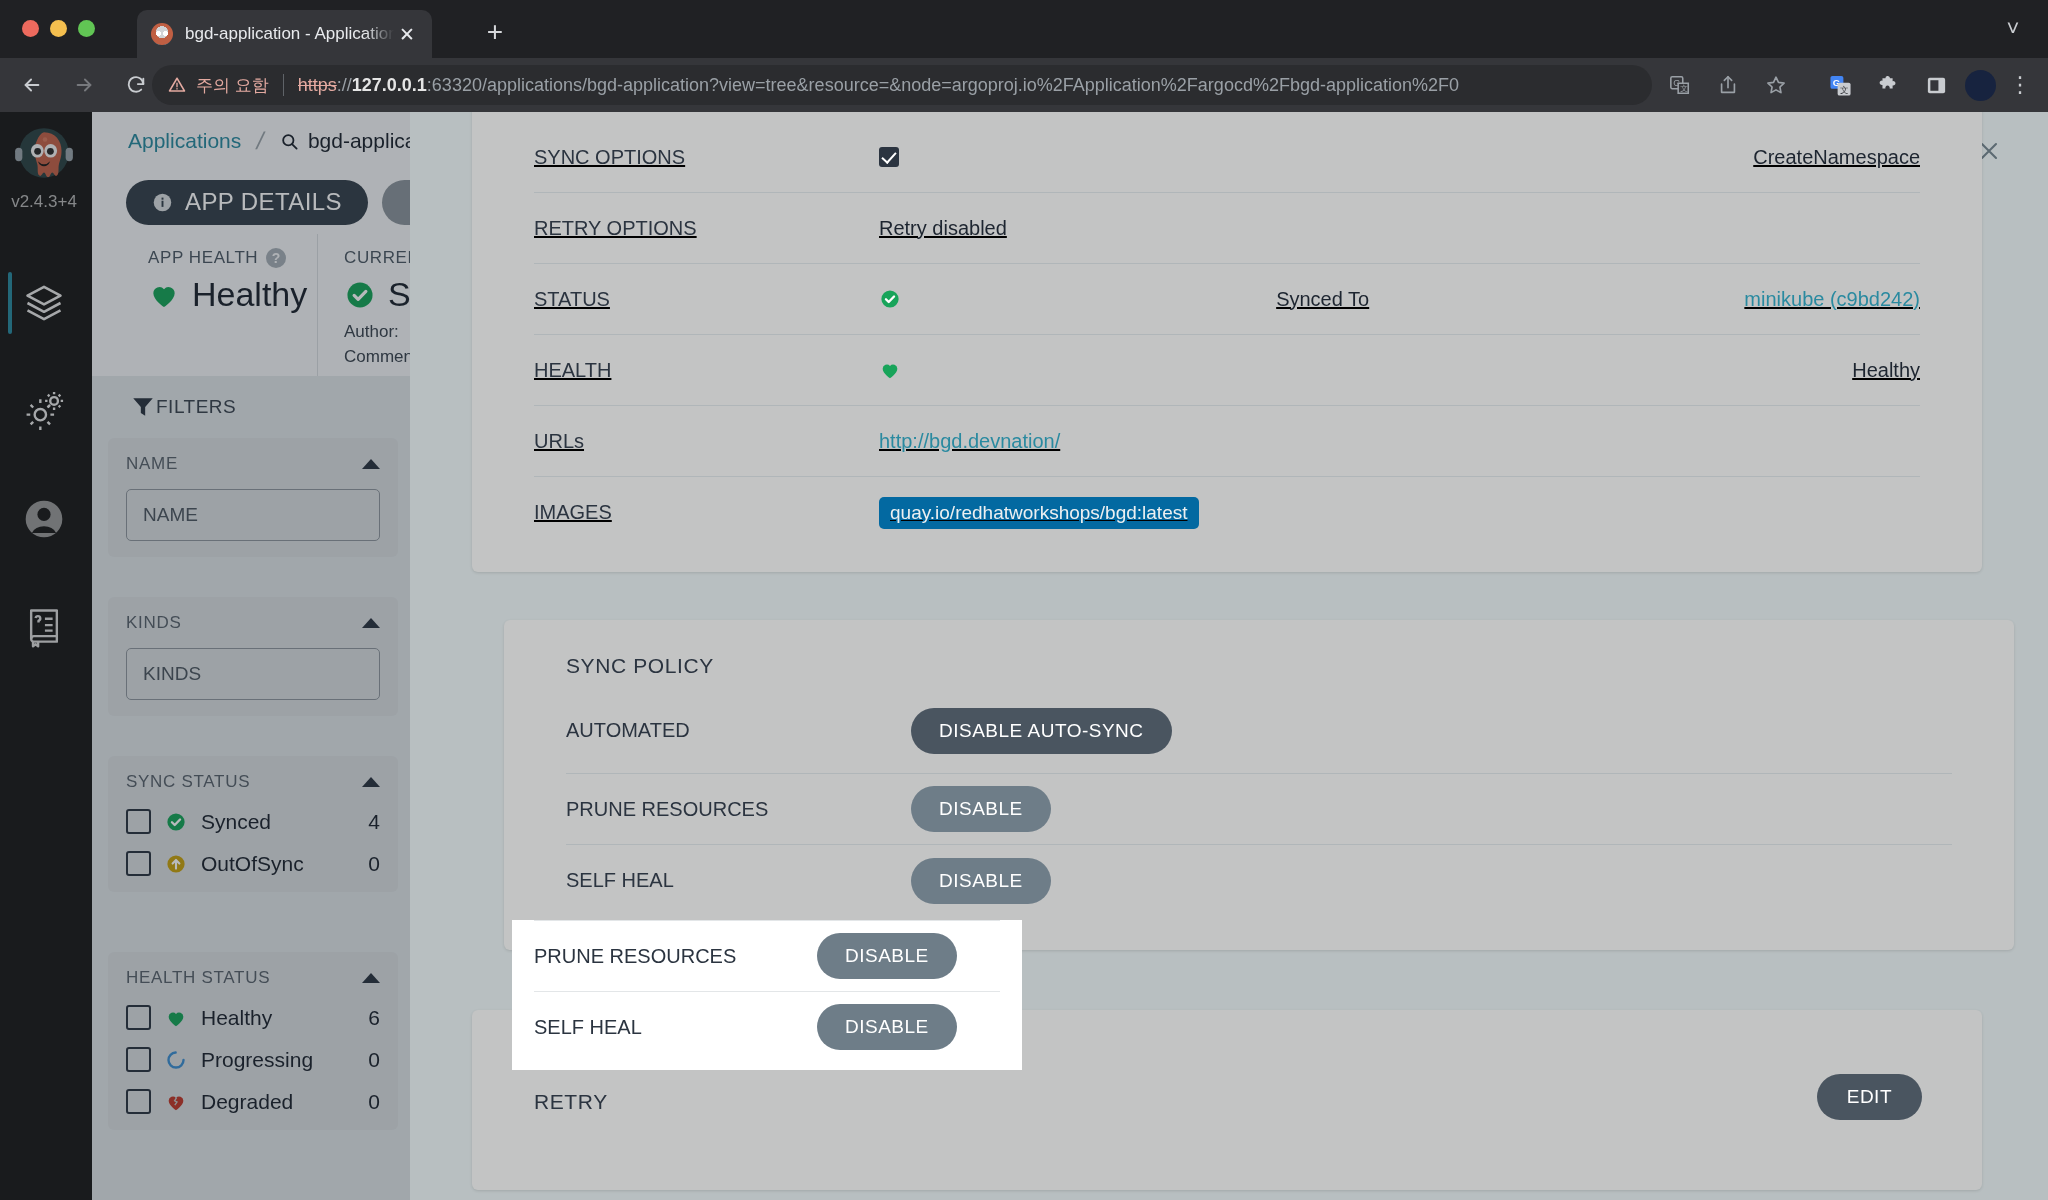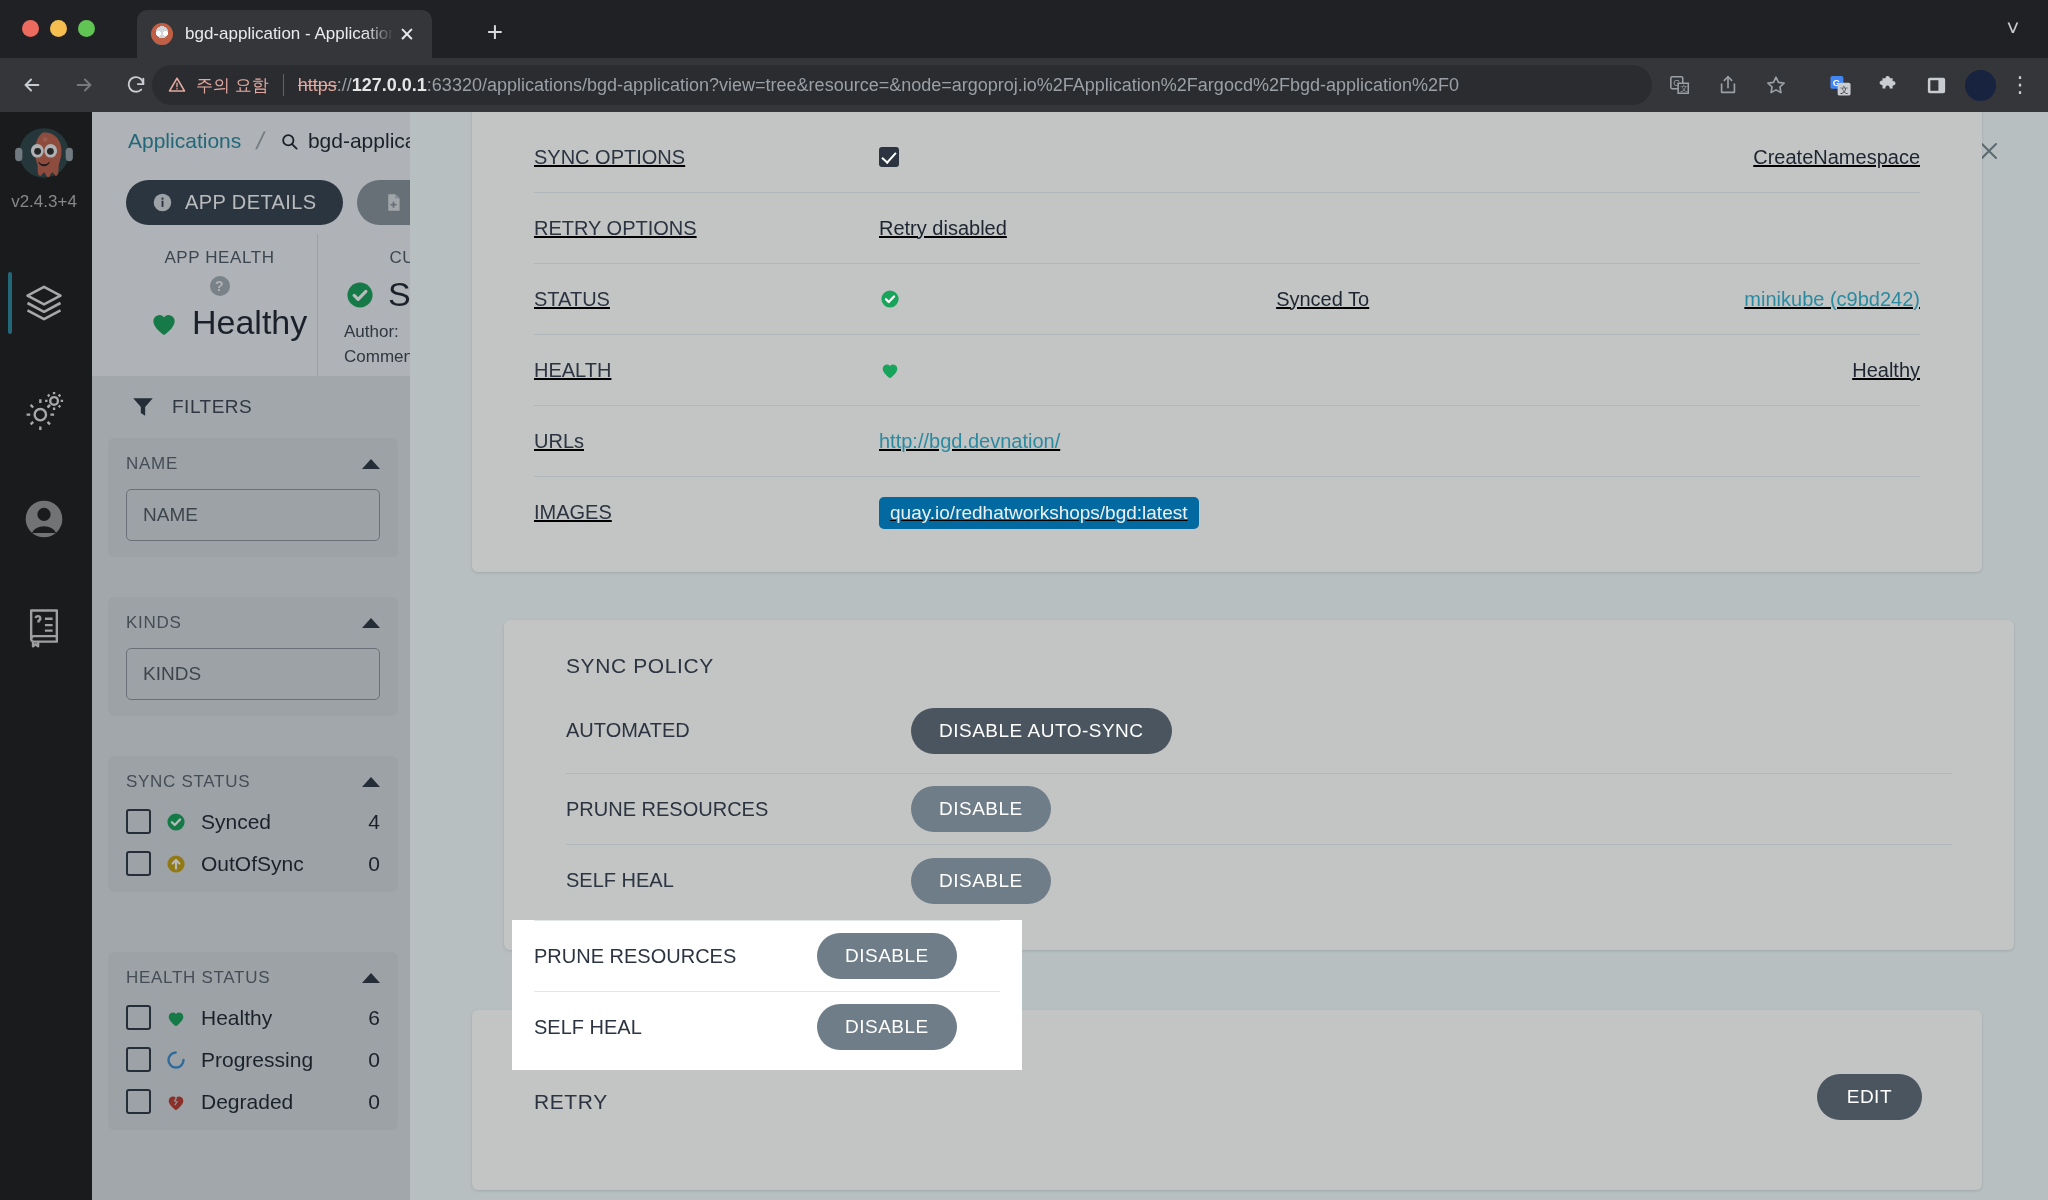--- a/index.html
+++ b/index.html
@@ -141,42 +141,42 @@
   .bc-current { color: #1d2530; font-size: 21px; display: flex; align-items: center; gap: 9px; }
   .bc-search-ico svg { width: 19px; height: 19px; display: block; }
 
   .toolbar-row {
     position: absolute; left: 0; top: 58px; width: 100%; height: 64px;
     display: flex; align-items: center; padding-left: 38px; gap: 14px;
     background: #f3f4f6;
   }
   .pill {
     height: 45px; border-radius: 23px; display: flex; align-items: center;
-    padding: 0 26px; gap: 12px; font-size: 20px; letter-spacing: .4px; color: #fff;
+    padding: 0 26px; gap: 12px; font-size: 24px; letter-spacing: .4px; color: #fff;
   }
   .pill.primary { background: #35414d; }
   .pill.secondary { background: #8b949c; }
   .pill svg { width: 21px; height: 21px; }
 
   .status-row {
     position: absolute; left: 0; top: 122px; width: 100%; height: 142px;
     background: #f3f4f6; display: flex; padding-left: 34px;
   }
   .status-col { padding: 14px 26px 0 26px; border-right: 1px solid #d6dade; }
-  .status-title { font-size: 17px; letter-spacing: .6px; color: #4d5a66; display: flex; align-items: center; gap: 8px; flex-direction: column; }
+  .status-title { font-size: 17px; letter-spacing: .6px; color: #4d5a66; display: flex; align-items: center; gap: 8px; }
   .q-ico {
     width: 20px; height: 20px; border-radius: 50%; background: #a5aeb6; color: #f3f4f6;
     font-size: 14px; text-align: center; line-height: 20px; font-weight: bold;
   }
   .status-val { margin-top: 7px; font-size: 34px; color: #1d2530; display: flex; align-items: center; gap: 12px; white-space: nowrap; }
   .status-sub { margin-top: 6px; font-size: 17px; color: #3b4551; line-height: 1.45; }
 
   .filters-head {
     position: absolute; left: 0; top: 272px; width: 330px; height: 46px;
-    display: flex; align-items: center; gap: 16px; padding-left: 42px;
+    display: flex; align-items: center; padding-left: 42px;
   }
   .filters-head span { font-size: 19px; color: #3b4551; letter-spacing: .5px; }
   .filter-card {
     position: absolute; left: 20px; width: 290px;
     background: #d9dde0; border-radius: 6px; padding: 16px 18px;
   }
   .fc-head { display: flex; align-items: center; justify-content: space-between; }
   .fc-title { font-size: 17px; color: #5a646e; letter-spacing: .7px; }
   .caret { width: 0; height: 0; border-left: 9px solid transparent; border-right: 9px solid transparent; border-bottom: 10px solid #2c3542; }
   .fc-input {

